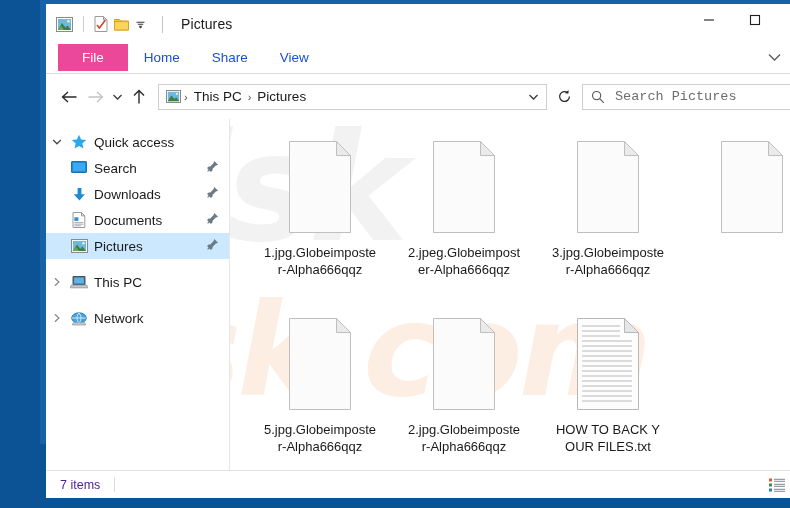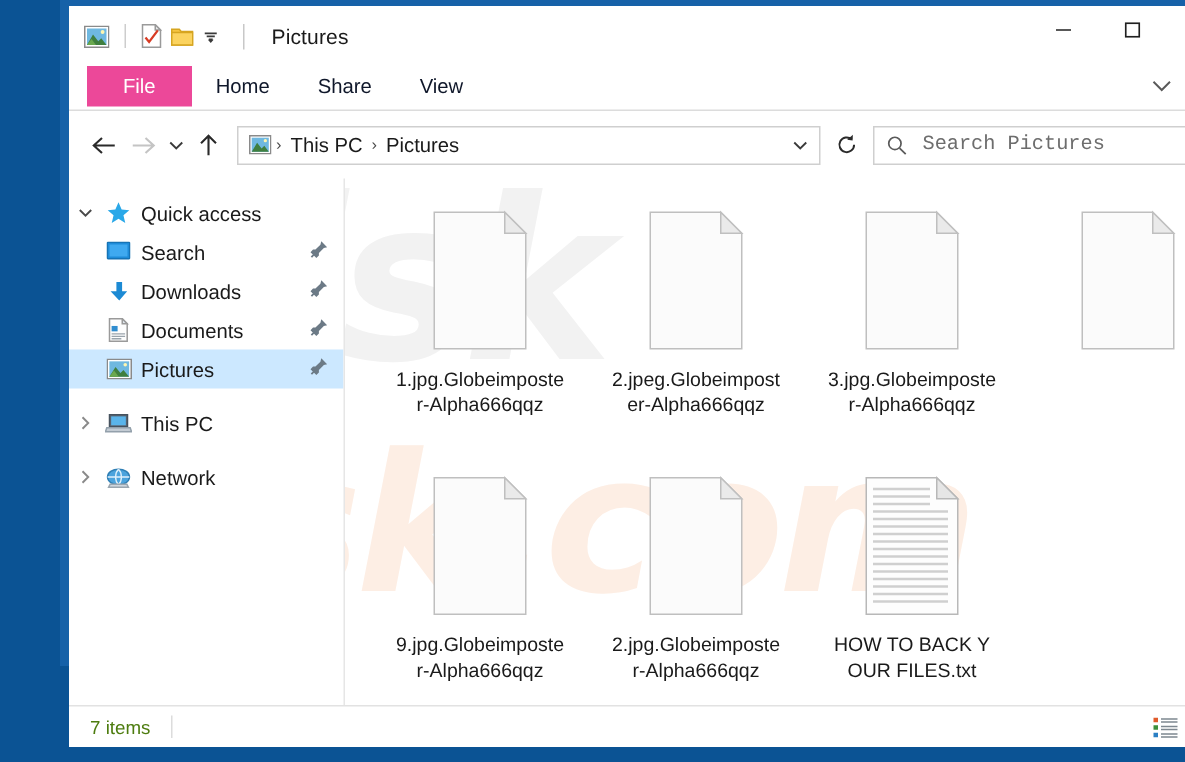--- a/index.html
+++ b/index.html
@@ -42,21 +42,21 @@
   }
 
   
   #ribbon-tabs {
     flex:0 0 30px; height:30px; background:#ffffff;
     display:flex; align-items:flex-start; position:relative;
     border-bottom:1px solid #dcdcdc;
   }
   .tab {
     height:27px; display:flex; align-items:center; padding:0 16px;
-    font-size:13.5px; color:#0f172a;
+    font-size:13.5px; color:#1d4ed8;
   }
   #tab-file {
     background:#ec4899; color:#ffffff; padding:0 24px; height:27px;
     margin-left:12px;
   }
   .ribbon-right { position:absolute; right:6px; top:1px; display:flex; align-items:center; gap:8px; }
   .ribbon-right .rb { width:24px;height:24px;display:flex;align-items:center;justify-content:center; }
 
   
   #address-bar {
@@ -131,21 +131,21 @@
     margin-top:9px; width:112px; text-align:center;
     font-size:13px; line-height:17px; color:#1a1a1a;
     word-break:break-all; overflow-wrap:anywhere;
   }
 
   
   #status-bar {
     flex:0 0 28px; height:28px; background:#ffffff; border-top:1px solid #e2e2e2;
     display:flex; align-items:center; padding:0 8px 0 14px; position:relative;
   }
-  #status-count { font-size:12.5px; color:#4d7c0f; }
+  #status-count { font-size:12.5px; color:#4c1d95; }
   .status-sep { width:1px; height:15px; background:#dcdcdc; margin-left:14px; }
   .view-btns { position:absolute; right:8px; top:2px; display:flex; align-items:center; gap:3px; }
   .view-btn { width:24px; height:23px; display:flex; align-items:center; justify-content:center; }
   #view-large-icons-button { border:1px solid #3aa0e0; background:#cde9fa; }
 </style>
 </head>
 <body>
 
 <div id="window-frame">
 <div id="window-body">
@@ -461,21 +461,21 @@
           </div>
         </div>
 
         <div class="file-cell">
           <div class="file-icon">
             <svg width="78" height="96" viewBox="0 0 78 96">
               <path d="M8.5 2.5 h47 L69.5 16.5 v77 H8.5 Z" fill="#fbfbfb" stroke="#bfbfbf"></path>
               <path d="M55.5 2.5 L69.5 16.5 H55.5 Z" fill="#eaeaea" stroke="#bfbfbf"></path>
             </svg>
           </div>
-          <div class="file-name">9.jpg.Globeimposter-Alpha666qqz</div>
+          <div class="file-name">5.jpg.Globeimposter-Alpha666qqz</div>
         </div>
 
         <div class="file-cell">
           <div class="file-icon">
             <svg width="78" height="96" viewBox="0 0 78 96">
               <path d="M8.5 2.5 h47 L69.5 16.5 v77 H8.5 Z" fill="#fbfbfb" stroke="#bfbfbf"></path>
               <path d="M55.5 2.5 L69.5 16.5 H55.5 Z" fill="#eaeaea" stroke="#bfbfbf"></path>
             </svg>
           </div>
           <div class="file-name">2.jpg.Globeimposter-Alpha666qqz</div>

